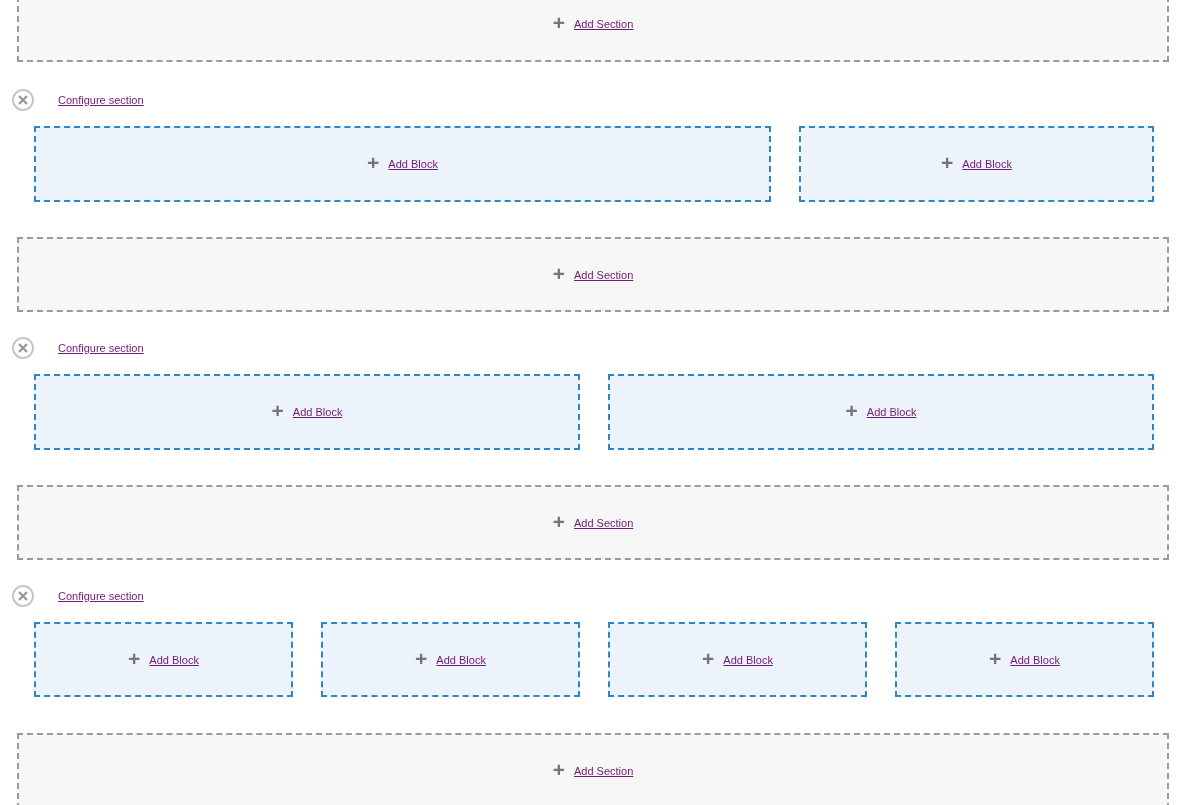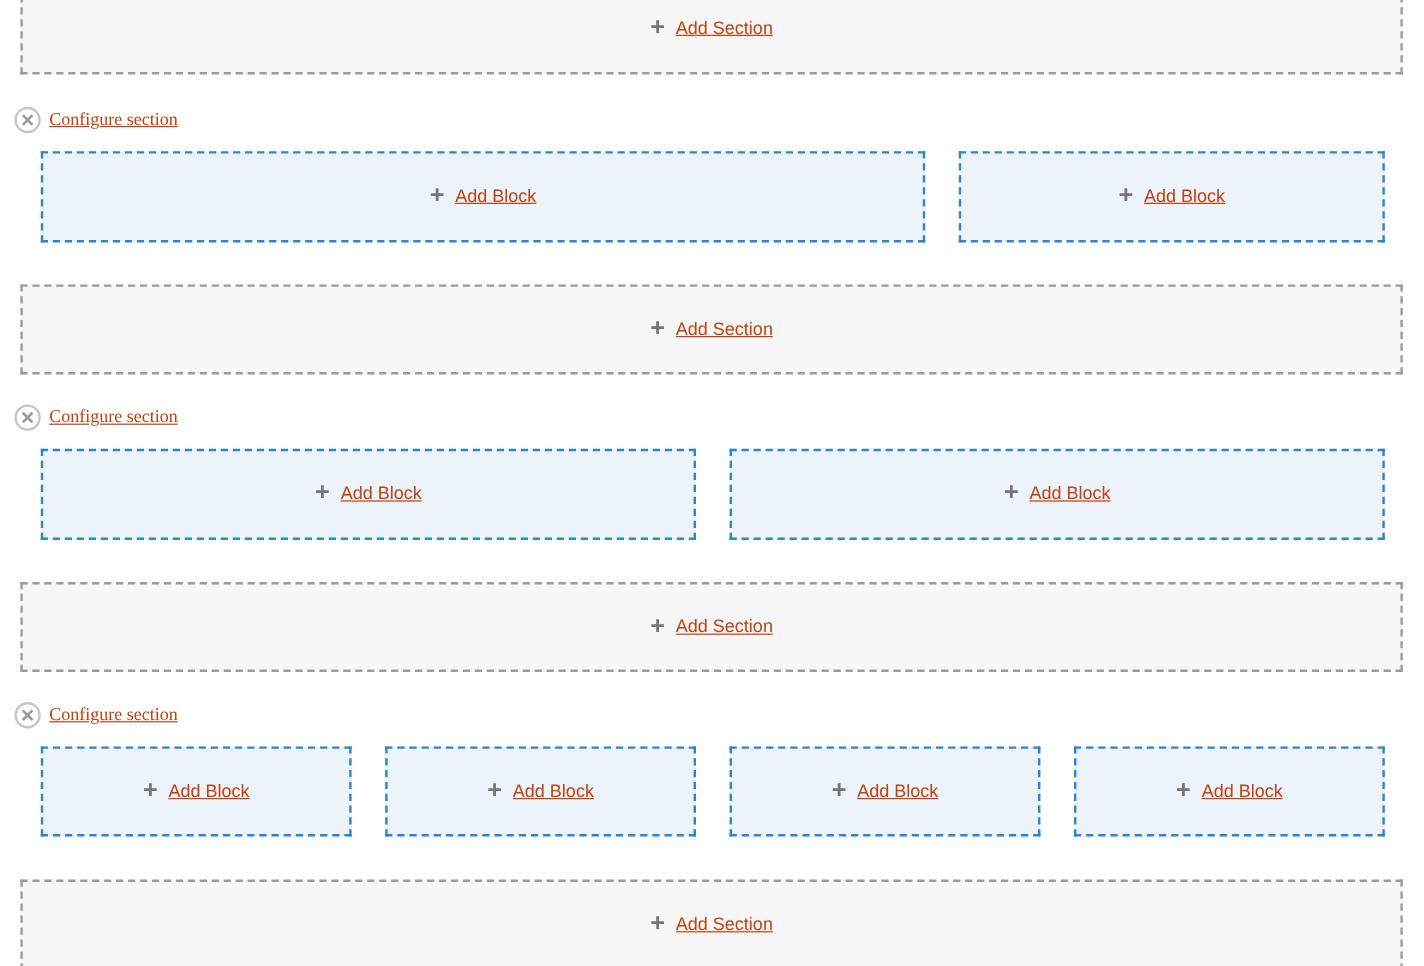--- a/index.html
+++ b/index.html
@@ -47,21 +47,21 @@
     height: 22px;
     border-radius: 50%;
     border: 2px solid #c6c6c6;
     background: #ffffff;
     display: flex;
     align-items: center;
     justify-content: center;
     flex: 0 0 auto;
     cursor: pointer;
   }
-  .configure-link { margin-left: 7px; font-family: Liberation Serif, serif; }
+  .configure-link { margin-left: 24px; }
 
   
   .blocks-row {
     display: flex;
     gap: 28px;
     margin: 15px 33px 0 34px;
   }
   .add-block-box {
     box-sizing: border-box;
     height: 76px;
@@ -85,22 +85,22 @@
     color: #757575;
     font-size: 21px;
     font-weight: 700;
     line-height: 18px;
     margin-right: 9px;
     position: relative;
     top: -1px;
     user-select: none;
   }
   .pink-link {
-    color: #c2410c;
-    font-size: 15px;
+    color: #701a75;
+    font-size: 11px;
     text-decoration: underline;
     cursor: pointer;
     line-height: 20px;
   }
 </style>
 </head>
 <body>
 
 <div class="add-section-box first">
   <span class="add-btn">

